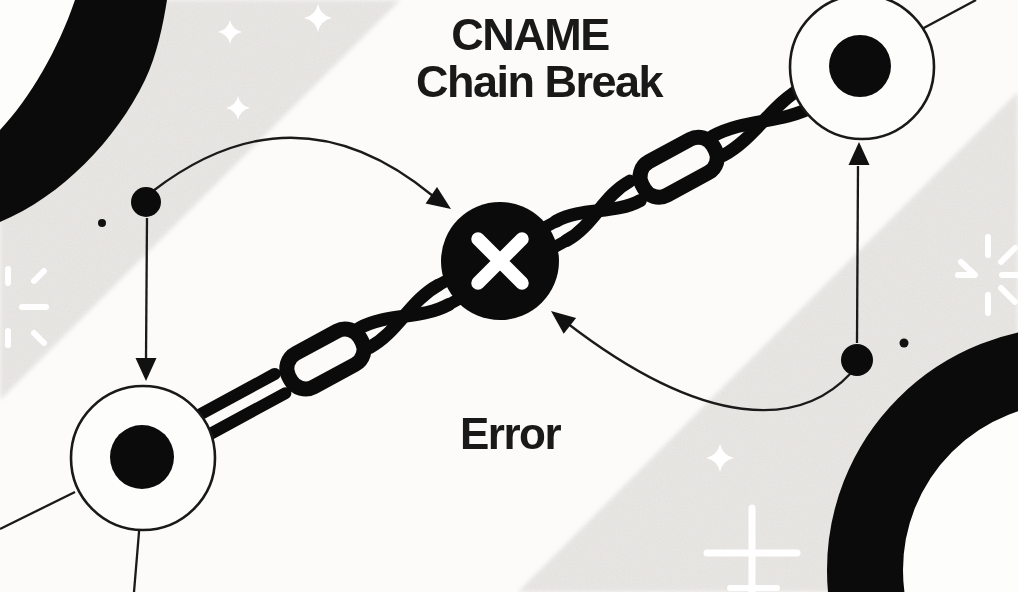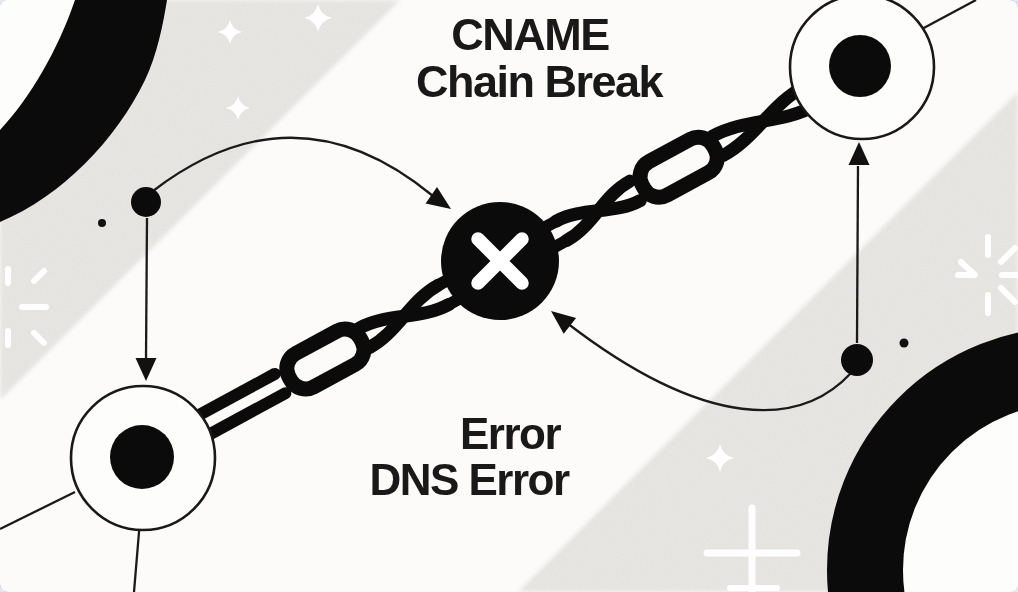--- a/index.html
+++ b/index.html
@@ -1,20 +1,19 @@
 <!DOCTYPE html>
 <html><head>
 <meta charset="utf-8">
 <style>
   html,body{margin:0;padding:0;background:#e8e8e8;}
   .stage{
     position:relative;width:1018px;height:592px;overflow:hidden;
     background:#3b82f6;
     font-family:"Liberation Sans", sans-serif;
-    border-radius:8px;
   }
   .stage svg{position:absolute;left:0;top:0;}
   .txt{
     position:absolute;transform:translateX(-50%);
     font-weight:700;color:#191919;letter-spacing:-1.5px;
     white-space:nowrap;line-height:1;
   }
   .heading{font-size:45px;}
   .caption{font-size:44px;}
 </style>
@@ -134,15 +133,14 @@
     <g>
       <circle cx="862" cy="67" r="72" fill="#fdfdfc" stroke="#191919" stroke-width="2.6"></circle>
       <circle cx="860" cy="66" r="31" fill="#0b0b0b"></circle>
     </g>
   </svg>
 
   <div class="txt heading" style="left:530px;top:12px;">CNAME</div>
   <div class="txt heading" style="left:539px;top:59px;">Chain Break</div>
 
   <div class="txt caption" style="left:510px;top:412px;">Error</div>
-  <div class="txt caption" style="left:469px;top:458px;">DNS Error</div>
 
 </div>
 
 </body></html>

